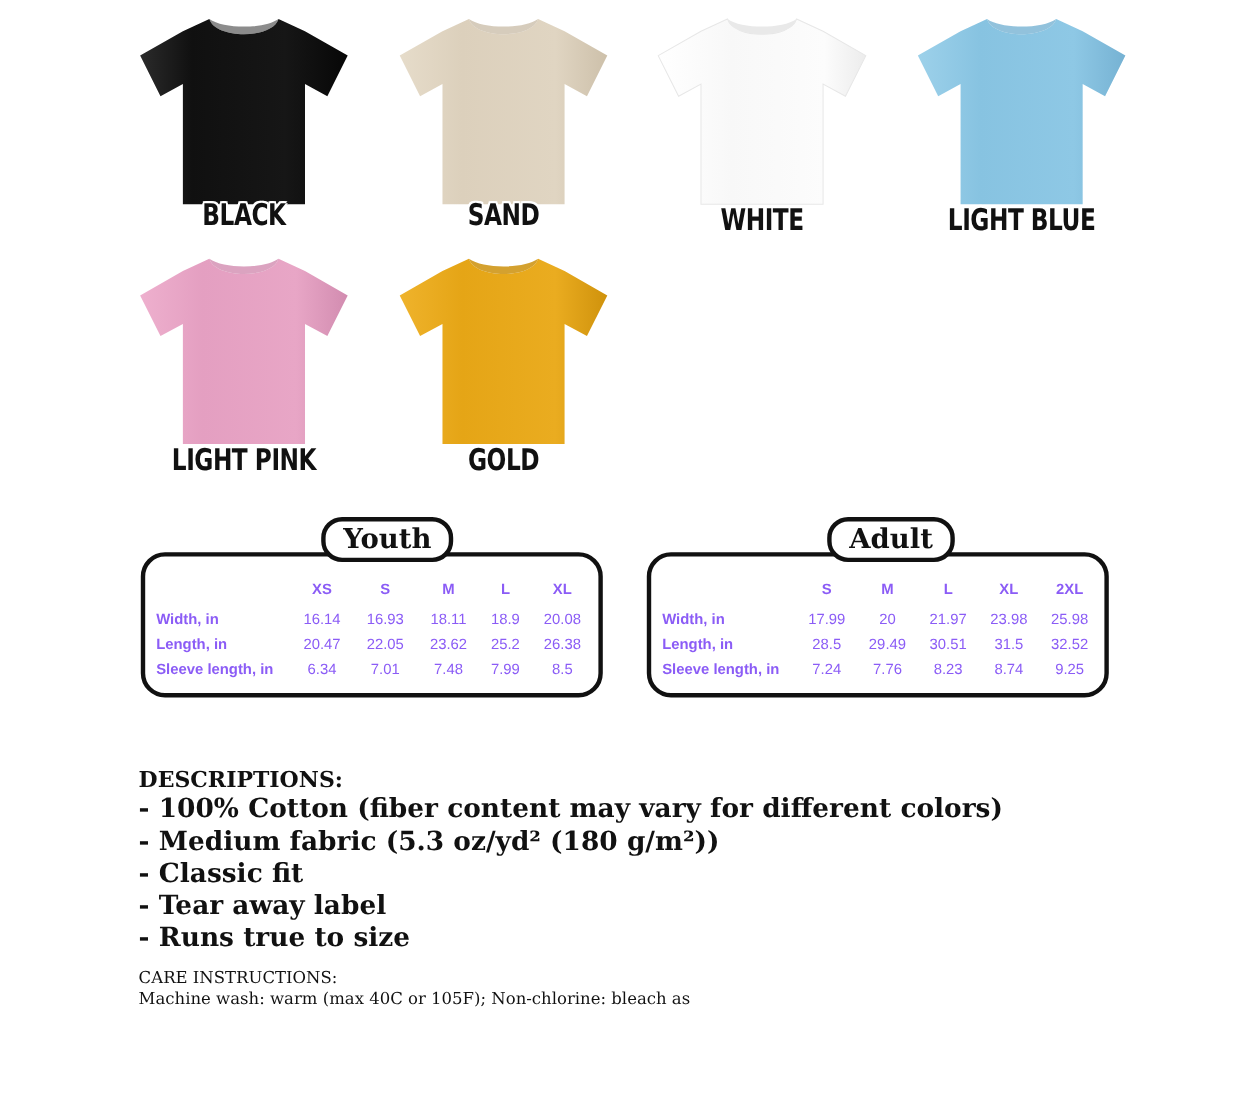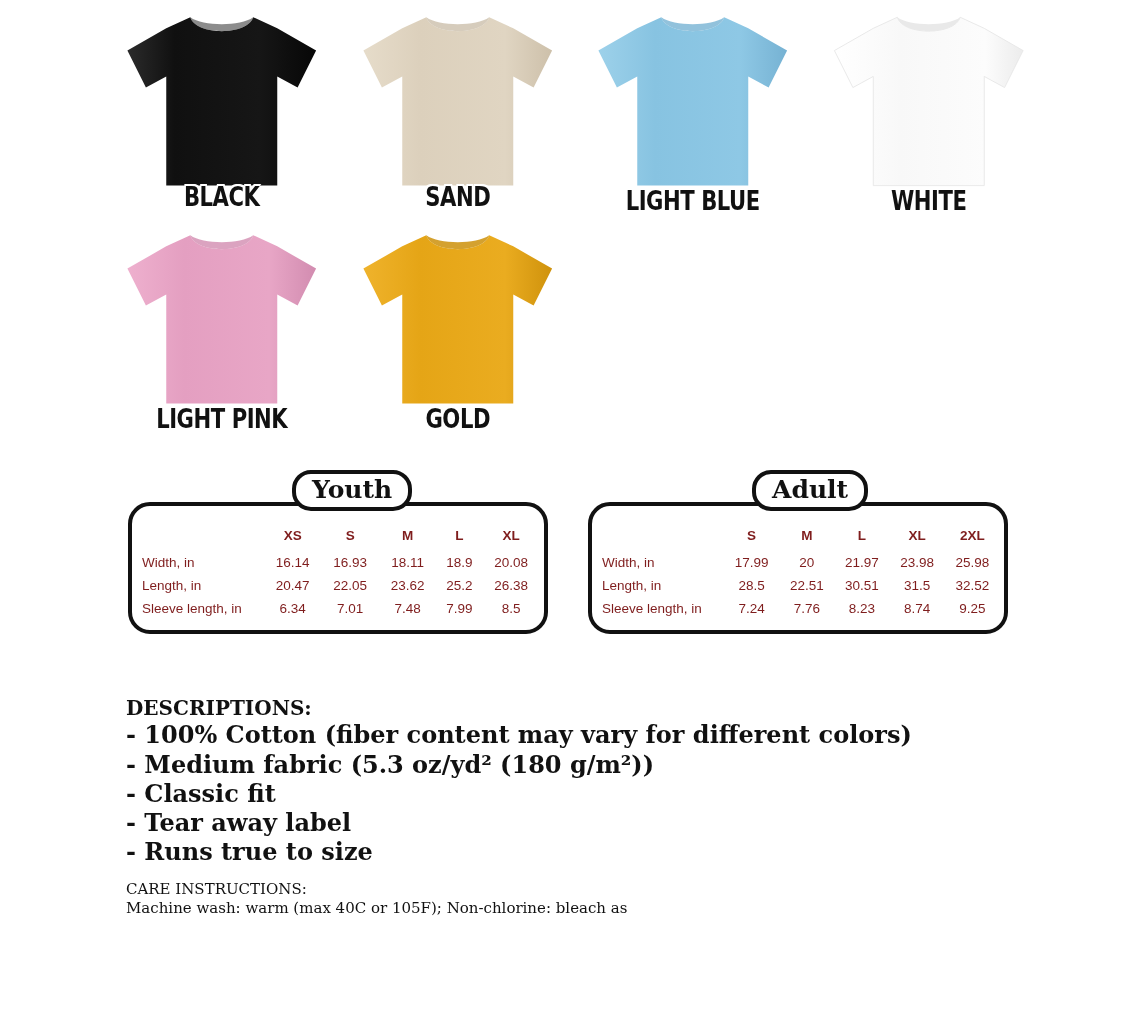--- a/index.html
+++ b/index.html
@@ -89,33 +89,33 @@
     white-space: nowrap;
   }
   #youth-title { left: 292px; top: 2px; }
   #adult-title { left: 752px; top: 2px; }
 
   table.size {
     position: absolute;
     border-collapse: collapse;
     font-family: "Liberation Sans", sans-serif;
     font-size: 13.5px;
-    color: #7f1d1d;
+    color: #8b5cf6;
   }
   #youth-table { left: 140px; top: 56px; width: 400px; }
   #adult-table { left: 600px; top: 56px; width: 400px; }
   table.size th, table.size td {
     padding: 4px 2px;
     text-align: center;
     font-weight: normal;
   }
   table.size th { font-weight: bold; font-size: 13.5px; padding-bottom: 8px;}
   table.size td.rowhead, table.size th.rowhead {
     text-align: left;
-    font-weight: normal;
+    font-weight: bold;
     width: 124px;
     padding-left: 2px;
   }
 
   
   .desc {
     position: absolute;
     left: 126px;
     top: 696px;
     width: 900px;
@@ -179,47 +179,47 @@
         </defs>
         <path d="M86 10 L60 22 L18 46 L38 86 L60 74 L60 192 L180 192 L180 74 L202 86 L222 46 L180 22 L154 10 C148 30 92 30 86 10 Z" fill="url(#g3)"></path>
         <path d="M86 10 C92 30 148 30 154 10 C140 20 100 20 86 10 Z" fill="#c8bba5" opacity="0.75"></path>
       </svg>
       <div class="shirt-label">SAND</div>
     </div>
 
     <div class="shirt-cell row2">
       <svg class="shirt-svg" viewBox="0 0 240 200" preserveAspectRatio="xMidYMid meet">
         <defs>
+          <linearGradient id="g4" x1="0" y1="0" x2="1" y2="0">
+            <stop offset="0%" stop-color="#ffffff"></stop>
+              <stop offset="35%" stop-color="#f8f8f8"></stop>
+            <stop offset="80%" stop-color="#fcfcfc"></stop>
+              <stop offset="100%" stop-color="#ececec"></stop>
+          </linearGradient>
+        </defs>
+        <path d="M86 10 L60 22 L18 46 L38 86 L60 74 L60 192 L180 192 L180 74 L202 86 L222 46 L180 22 L154 10 C148 30 92 30 86 10 Z" fill="url(#g4)" stroke="#e7e7e7" stroke-width="1"></path>
+        <path d="M86 10 C92 30 148 30 154 10 C140 20 100 20 86 10 Z" fill="#e9e9e9"></path>
+      </svg>
+      <div class="shirt-label">WHITE</div>
+    </div>
+
+    <div class="shirt-cell row2">
+      <svg class="shirt-svg" viewBox="0 0 240 200" preserveAspectRatio="xMidYMid meet">
+        <defs>
           <linearGradient id="g5" x1="0" y1="0" x2="1" y2="0">
             <stop offset="0%" stop-color="#9dd1ea"></stop>
               <stop offset="30%" stop-color="#87c3e1"></stop>
             <stop offset="75%" stop-color="#8ec8e5"></stop>
               <stop offset="100%" stop-color="#76b2d3"></stop>
           </linearGradient>
         </defs>
         <path d="M86 10 L60 22 L18 46 L38 86 L60 74 L60 192 L180 192 L180 74 L202 86 L222 46 L180 22 L154 10 C148 30 92 30 86 10 Z" fill="url(#g5)"></path>
         <path d="M86 10 C92 30 148 30 154 10 C140 20 100 20 86 10 Z" fill="#77b3d3" opacity="0.8"></path>
       </svg>
       <div class="shirt-label">LIGHT BLUE</div>
-    </div>
-
-    <div class="shirt-cell row2">
-      <svg class="shirt-svg" viewBox="0 0 240 200" preserveAspectRatio="xMidYMid meet">
-        <defs>
-          <linearGradient id="g4" x1="0" y1="0" x2="1" y2="0">
-            <stop offset="0%" stop-color="#ffffff"></stop>
-              <stop offset="35%" stop-color="#f8f8f8"></stop>
-            <stop offset="80%" stop-color="#fcfcfc"></stop>
-              <stop offset="100%" stop-color="#ececec"></stop>
-          </linearGradient>
-        </defs>
-        <path d="M86 10 L60 22 L18 46 L38 86 L60 74 L60 192 L180 192 L180 74 L202 86 L222 46 L180 22 L154 10 C148 30 92 30 86 10 Z" fill="url(#g4)" stroke="#e7e7e7" stroke-width="1"></path>
-        <path d="M86 10 C92 30 148 30 154 10 C140 20 100 20 86 10 Z" fill="#e9e9e9"></path>
-      </svg>
-      <div class="shirt-label">WHITE</div>
     </div>
 
     <div class="shirt-cell row2">
       <svg class="shirt-svg" viewBox="0 0 240 200" preserveAspectRatio="xMidYMid meet">
         <defs>
           <linearGradient id="g6" x1="0" y1="0" x2="1" y2="0">
             <stop offset="0%" stop-color="#eeb0ce"></stop>
               <stop offset="30%" stop-color="#e49fc1"></stop>
             <stop offset="75%" stop-color="#e8a6c6"></stop>
               <stop offset="100%" stop-color="#d28cb0"></stop>
@@ -309,21 +309,21 @@
           <td class="rowhead">Width, in</td>
           <td>17.99</td>
           <td>20</td>
           <td>21.97</td>
           <td>23.98</td>
           <td>25.98</td>
         </tr>
         <tr>
           <td class="rowhead">Length, in</td>
           <td>28.5</td>
-          <td>22.51</td>
+          <td>29.49</td>
           <td>30.51</td>
           <td>31.5</td>
           <td>32.52</td>
         </tr>
         <tr>
           <td class="rowhead">Sleeve length, in</td>
           <td>7.24</td>
           <td>7.76</td>
           <td>8.23</td>
           <td>8.74</td>

